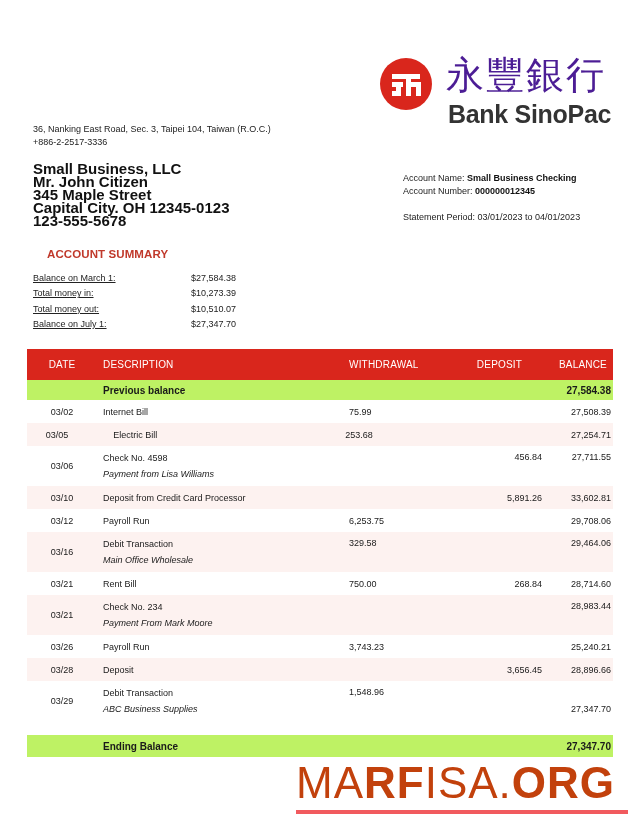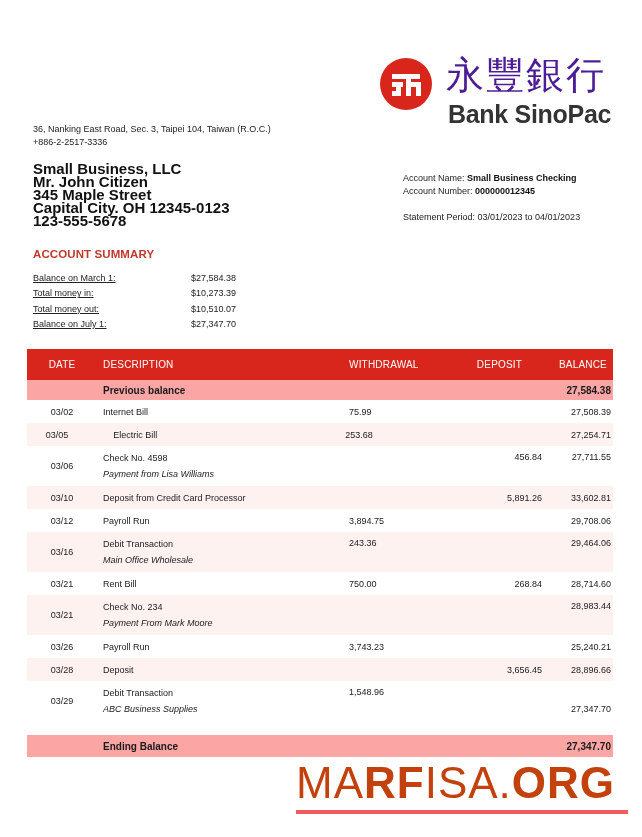--- a/index.html
+++ b/index.html
@@ -11,29 +11,29 @@
   .logo-circle svg { position: absolute; left: 0; top: 0; }
   .logo-cjk { position: absolute; left: 66px; top: 0px; font-family: Liberation Mono, monospace; font-size: 38px; letter-spacing: 2px; color: #4c1d95; line-height: 44px; }
   .logo-en { position: absolute; left: 68px; top: 44px; font-size: 25px; font-weight: bold; color: #333; letter-spacing: -0.3px; line-height: 28px; }
 
   .bank-addr { position: absolute; left: 33px; top: 123px; font-size: 9px; line-height: 13px; color: #222; }
   .customer { position: absolute; left: 33px; top: 162px; font-size: 15px; line-height: 13px; font-weight: bold; color: #111; }
   .acct-info { position: absolute; left: 403px; top: 172px; font-size: 9px; line-height: 13px; color: #222; }
   .acct-info b { font-weight: bold; color: #111; }
   .acct-info .period { margin-top: 13px; }
 
-  .summary-title { position: absolute; left: 33px; top: 248px; font-size: 11.5px; font-weight: bold; color: #c0392b; letter-spacing: 0.1px; }
+  .summary-title { position: absolute; left: 47px; top: 248px; font-size: 11.5px; font-weight: bold; color: #c0392b; letter-spacing: 0.1px; }
   .summary { position: absolute; left: 33px; top: 273px; font-size: 9px; color: #222; }
   .summary .srow { height: 15.3px; display: flex; }
   .summary .slabel { width: 158px; text-decoration: underline; }
 
   .table { position: absolute; left: 27px; top: 349px; width: 586px; }
   .thead { height: 31px; background: #d9261c; color: #fff; display: flex; align-items: center; font-size: 10px; letter-spacing: 0.2px; }
   .row { display: flex; font-size: 9px; color: #1a1a1a; }
-  .row.pink { background: #fca5a5; font-weight: bold; font-size: 10px; }
+  .row.pink { background: #bef264; font-weight: bold; font-size: 10px; }
   .row.alt { background: #fdf2f0; }
   .c-date { width: 70px; text-align: center; }
   .c-desc { width: 246px; padding-left: 6px; }
   .c-with { width: 110px; padding-left: 6px; }
   .c-dep { width: 93px; text-align: right; padding-right: 4px; }
   .c-bal { width: 67px; text-align: right; padding-right: 2px; }
   .thead .c-desc { padding-left: 6px; }
   .thead .c-with { padding-left: 6px; }
   .thead .c-dep { text-align: center; padding-right: 0; }
   .thead .c-bal { text-align: right; padding-right: 6px; }
@@ -154,32 +154,32 @@
     <div class="c-date cell">03/10</div>
     <div class="c-desc cell">Deposit from Credit Card Processor</div>
     <div class="c-with cell"></div>
     <div class="c-dep cell">5,891.26</div>
     <div class="c-bal cell">33,602.81</div>
   </div>
 
   <div class="row" style="height:23px;">
     <div class="c-date cell">03/12</div>
     <div class="c-desc cell">Payroll Run</div>
-    <div class="c-with cell">3,894.75</div>
+    <div class="c-with cell">6,253.75</div>
     <div class="c-dep cell"></div>
     <div class="c-bal cell">29,708.06</div>
   </div>
 
   <div class="row alt" style="height:40px;">
     <div class="c-date cell">03/16</div>
     <div class="c-desc cell">
       <div>Debit Transaction</div>
       <div class="sub">Main Office Wholesale</div>
     </div>
-    <div class="c-with cell top">243.36</div>
+    <div class="c-with cell top">329.58</div>
     <div class="c-dep cell top"></div>
     <div class="c-bal cell top">29,464.06</div>
   </div>
 
   <div class="row" style="height:23px;">
     <div class="c-date cell">03/21</div>
     <div class="c-desc cell">Rent Bill</div>
     <div class="c-with cell">750.00</div>
     <div class="c-dep cell">268.84</div>
     <div class="c-bal cell">28,714.60</div>

